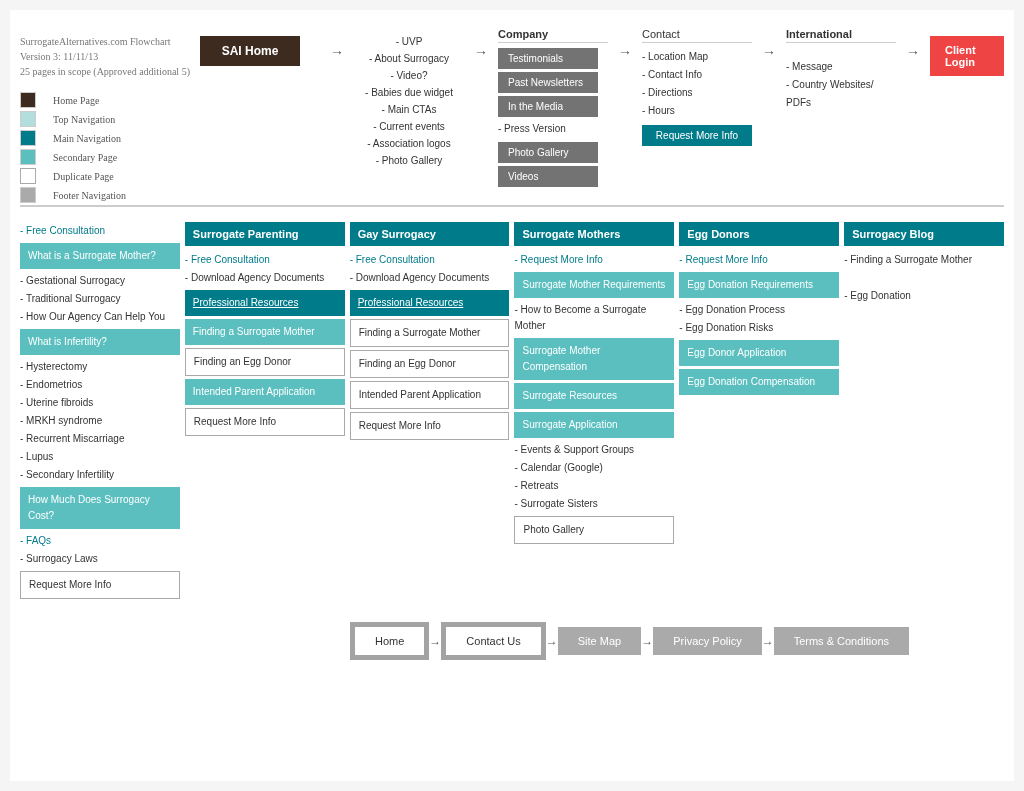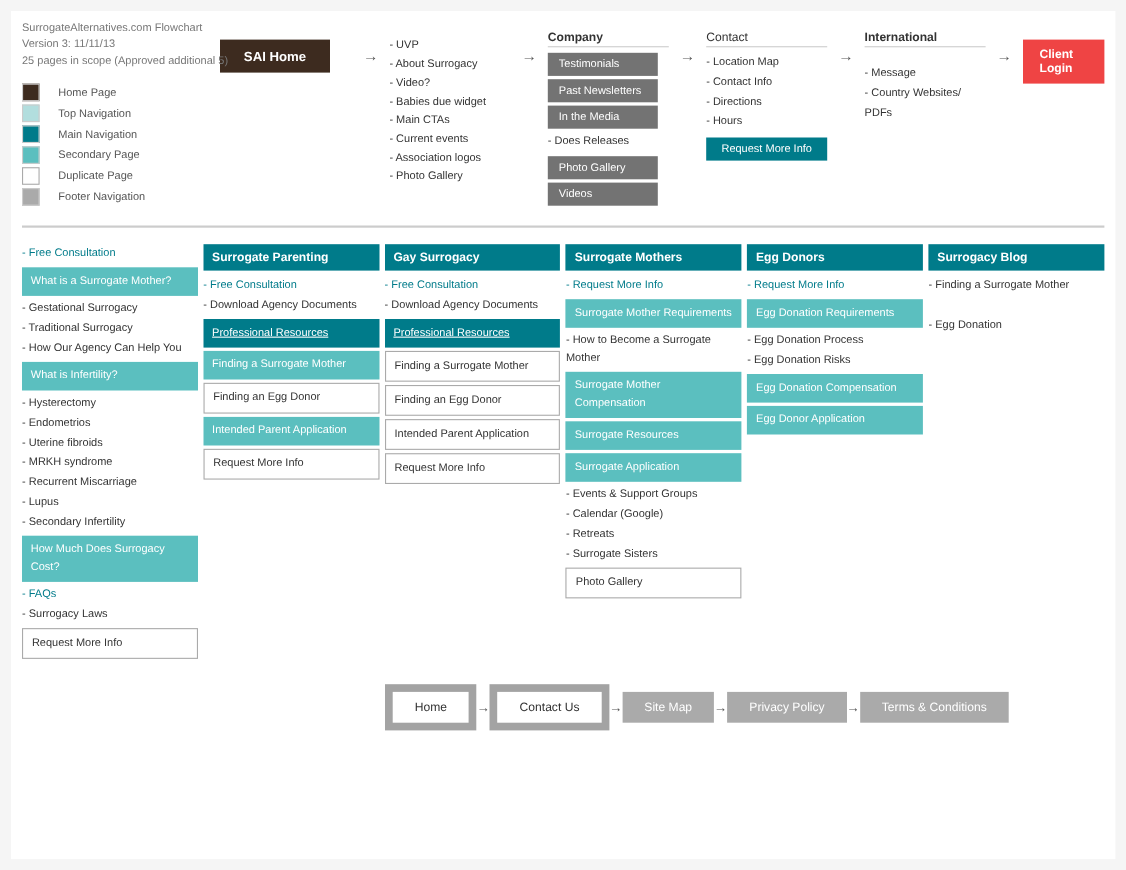--- a/index.html
+++ b/index.html
@@ -1,21 +1,21 @@
 <!DOCTYPE html>
 <html><head>
   <meta charset="utf-8">
   <style>
     * { box-sizing: border-box; margin: 0; padding: 0; }
     body { font-family: Arial, sans-serif; font-size: 11px; background: #f5f5f5; padding: 10px; color: #333; }
     
     .page { background: white; padding: 10px; width: 1004px; min-height: 771px; position: relative; }
     
     
-    .legend { position: absolute; top: 10px; left: 10px; font-size: 10px; color: #555; }
+    .legend { position: absolute; top: 26px; left: 10px; font-size: 10px; color: #555; font-family: Liberation Serif, serif; }
     .legend-title { font-size: 10px; color: #777; margin-bottom: 4px; }
     .legend-item { display: flex; align-items: center; margin-bottom: 3px; gap: 17px; }
     .legend-box { width: 16px; height: 16px; border: 1px solid #ccc; flex-shrink: 0; }
     .legend-box.home { background: #3d2b1f; }
     .legend-box.topnav { background: #b2dede; }
     .legend-box.mainnav { background: #007b8a; }
     .legend-box.secondary { background: #5bbfbf; }
     .legend-box.duplicate { background: white; border: 1px solid #aaa; }
     .legend-box.footer { background: #aaa; }
     
@@ -40,21 +40,21 @@
     
     .dark-teal-block { background: #007b8a; color: white; padding: 5px 8px; margin: 3px 0; font-size: 10px; cursor: pointer; text-decoration: underline; }
     
     .outline-block { background: white; color: #333; border: 1px solid #aaa; padding: 5px 8px; margin: 3px 0; font-size: 10px; cursor: pointer; }
     
     .text-item { padding: 1px 0; color: #333; }
     .text-item-teal { color: #007b8a; padding: 1px 0; }
     
     
     .footer-section { display: flex; align-items: center; margin-top: 20px; gap: 0; }
-    .footer-btn { background: white; border: 7px solid #a3a3a3; padding: 8px 20px; font-size: 11px; color: #333; cursor: pointer; }
+    .footer-btn { background: white; border: 5px solid #a3a3a3; padding: 8px 20px; font-size: 11px; color: #333; cursor: pointer; }
     .footer-gray { background: #aaa; color: white; padding: 8px 20px; font-size: 11px; cursor: pointer; }
   </style>
 </head>
 <body>
 
 <div class="page">
 
   <div class="legend">
     <div class="legend-title">SurrogateAlternatives.com Flowchart</div>
     <div class="legend-title">Version 3: 11/11/13</div>
@@ -87,39 +87,39 @@
   </div>
 
   <div style="display:flex; align-items:flex-start; margin-left: 180px; margin-top: 8px; gap: 10px;">
 
     <div style="display:flex; flex-direction:column; align-items:center; margin-top: 8px;">
       <div class="fc-home">SAI Home</div>
     </div>
 
     <div style="color:#555; font-size:14px; margin-top: 14px;">→</div>
 
-    <div style="font-size:10px; line-height:1.7; color:#333; margin-top:5px; min-width:110px;">
+    <div style="font-size:10px; line-height:1.7; color:#333; margin-top:5px; min-width:110px;text-align:center;">
       <div>- UVP</div>
       <div>- About Surrogacy</div>
       <div>- Video?</div>
       <div>- Babies due widget</div>
       <div>- Main CTAs</div>
       <div>- Current events</div>
       <div>- Association logos</div>
       <div>- Photo Gallery</div>
     </div>
 
     <div style="color:#555; font-size:14px; margin-top: 14px;">→</div>
 
     <div style="display:flex; flex-direction:column; align-items:flex-start;">
       <div style="font-size:11px; font-weight:bold; margin-bottom:5px; border-bottom:1px solid #ccc; padding-bottom:2px; min-width:110px;">Company</div>
       <div class="fc-teal-btn">Testimonials</div>
       <div class="fc-teal-btn">Past Newsletters</div>
       <div class="fc-teal-btn">In the Media</div>
-      <div style="font-size:10px; line-height:1.8; color:#333;">- Does Releases</div>
+      <div style="font-size:10px; line-height:1.8; color:#333;">- Press Version</div>
       <div class="fc-teal-btn" style="margin-top:4px;">Photo Gallery</div>
       <div class="fc-teal-btn">Videos</div>
     </div>
 
     <div style="color:#555; font-size:14px; margin-top: 14px;">→</div>
 
     <div style="display:flex; flex-direction:column; align-items:flex-start;">
       <div style="font-size:11px; font-weight:normal; margin-bottom:5px; border-bottom:1px solid #ccc; padding-bottom:2px; min-width:110px;">Contact</div>
       <div style="font-size:10px; line-height:1.8; color:#333;">
         <div>- Location Map</div>
@@ -216,22 +216,22 @@
       </div>
     </div>
 
     <div class="col">
       <div class="col-header">Egg Donors</div>
       <div class="col-content">
         <div class="text-item-teal">- Request More Info</div>
         <div class="teal-block">Egg Donation Requirements</div>
         <div class="text-item">- Egg Donation Process</div>
         <div class="text-item">- Egg Donation Risks</div>
+        <div class="teal-block">Egg Donor Application</div>
         <div class="teal-block">Egg Donation Compensation</div>
-        <div class="teal-block">Egg Donor Application</div>
       </div>
     </div>
 
     <div class="col">
       <div class="col-header">Surrogacy Blog</div>
       <div class="col-content">
         <div class="text-item">- Finding a Surrogate Mother</div>
         <div class="text-item">&nbsp;</div>
         <div class="text-item">- Egg Donation</div>
       </div>

